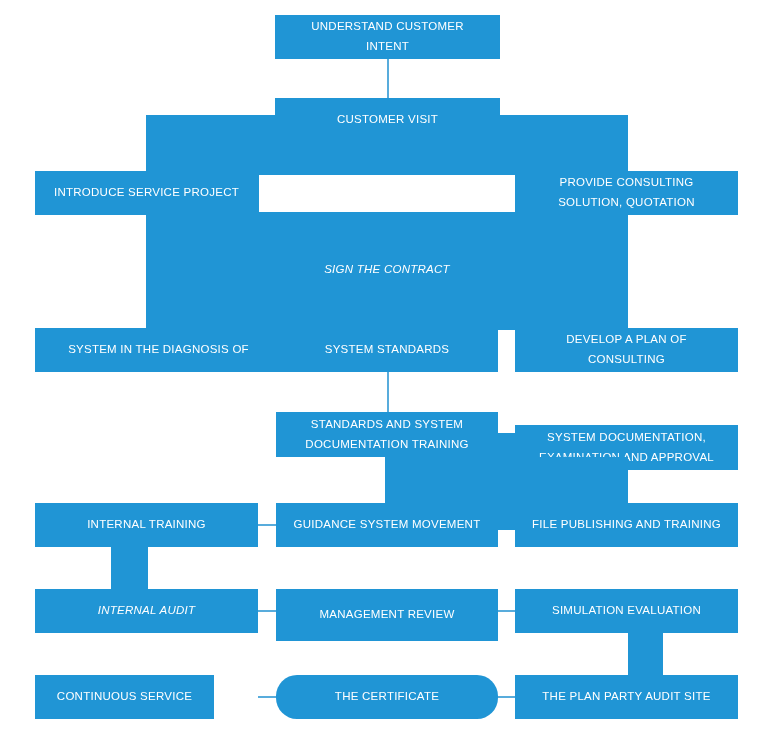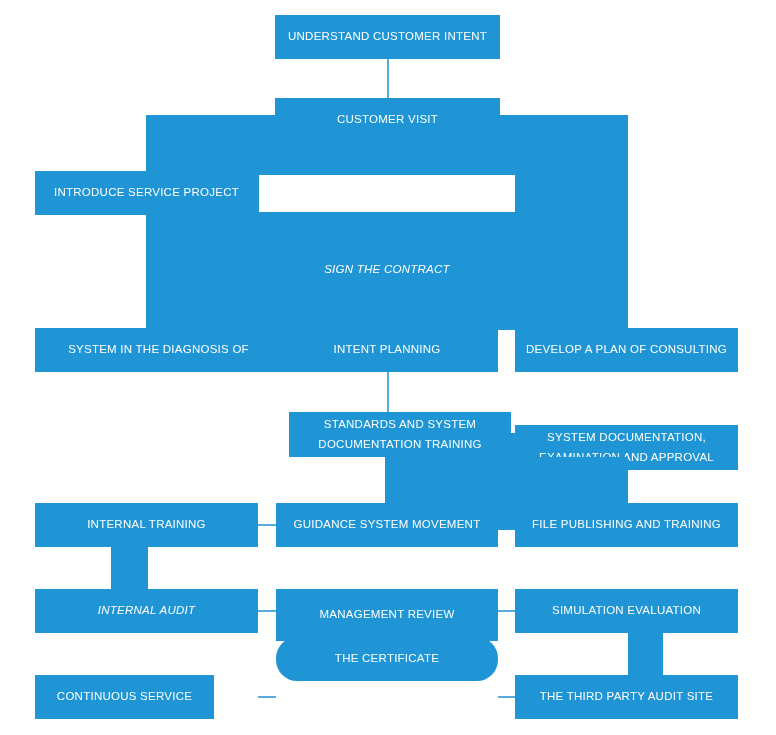--- a/index.html
+++ b/index.html
@@ -15,21 +15,21 @@
     position: absolute;
     background: var(--accent, #2095d5);
     color: #ffffff;
     display: flex;
     align-items: center;
     justify-content: center;
     text-align: center;
     font-size: 11.5px;
     letter-spacing: 0.25px;
     line-height: 1.7;
-    padding: 0 6px;
+    padding: 0 16px;
     box-sizing: border-box;
   }
   .block {
     position: absolute;
     background: var(--accent, #2095d5);
   }
   .whitebox {
     position: absolute;
     background: #ffffff;
   }
@@ -69,30 +69,31 @@
   <div class="node" style="left:275px; top:15px; width:225px; height:44px;">UNDERSTAND CUSTOMER INTENT</div>
 
   <div class="vline" style="left:387px; top:59px; height:39px;"></div>
 
   <div class="node" style="left:35px; top:171px; width:223px; height:44px;">INTRODUCE SERVICE PROJECT</div>
 
   <div class="node" style="left:275px; top:98px; width:225px; height:44px;">CUSTOMER VISIT</div>
 
   <div class="whitebox" style="left:259px; top:175px; width:256px; height:37px;"></div>
 
+  <div class="node" style="left:515px; top:171px; width:223px; height:44px;">PROVIDE CONSULTING SOLUTION, QUOTATION</div>
 
   <div class="label" style="left:146px; top:258px; width:482px; height:22px;">SIGN THE CONTRACT</div>
 
   <div class="node" style="left:35px; top:328px; width:247px; height:44px;">SYSTEM IN THE DIAGNOSIS OF</div>
-  <div class="node" style="left:276px; top:328px; width:222px; height:44px;">INTENT PLANNING</div>
+  <div class="node" style="left:276px; top:328px; width:222px; height:44px;">SYSTEM STANDARDS</div>
   <div class="node" style="left:515px; top:328px; width:223px; height:44px;">DEVELOP A PLAN OF CONSULTING</div>
 
   <div class="vline" style="left:387px; top:372px; height:40px;"></div>
 
-  <div class="node" style="left:276px; top:412px; width:222px; height:45px;margin-left:13px;">STANDARDS AND SYSTEM DOCUMENTATION TRAINING</div>
+  <div class="node" style="left:276px; top:412px; width:222px; height:45px;">STANDARDS AND SYSTEM DOCUMENTATION TRAINING</div>
   <div class="node" style="left:515px; top:425px; width:223px; height:45px;">SYSTEM DOCUMENTATION, EXAMINATION AND APPROVAL</div>
 
   <div class="bridge" style="left:497px; top:433px; width:18px; height:24px;"></div>
 
   <div class="band" style="left:385px; top:457px; width:243px; height:46px;"></div>
 
   <div class="node" style="left:35px; top:503px; width:223px; height:44px;">INTERNAL TRAINING</div>
   <div class="node" style="left:276px; top:503px; width:222px; height:44px;">GUIDANCE SYSTEM MOVEMENT</div>
   <div class="node" style="left:515px; top:503px; width:223px; height:44px;">FILE PUBLISHING AND TRAINING</div>
 
@@ -104,19 +105,19 @@
   <div class="node" style="left:35px; top:589px; width:223px; height:44px;font-style:italic;">INTERNAL AUDIT</div>
   <div class="node" style="left:276px; top:589px; width:222px; height:52px;">MANAGEMENT REVIEW</div>
   <div class="node" style="left:515px; top:589px; width:223px; height:44px;">SIMULATION EVALUATION</div>
 
   <div class="hline" style="left:258px; top:610px; width:18px;"></div>
   <div class="hline" style="left:498px; top:610px; width:17px;"></div>
 
   <div class="band" style="left:628px; top:633px; width:35px; height:42px;"></div>
 
   <div class="node" style="left:35px; top:675px; width:179px; height:44px;">CONTINUOUS SERVICE</div>
-  <div class="node" style="left:276px; top:637px; width:222px; height:44px;border-radius:21px;">THE CERTIFICATE</div>
-  <div class="node" style="left:515px; top:675px; width:223px; height:44px;">THE THIRD PARTY AUDIT SITE</div>
+  <div class="node" style="left:276px; top:675px; width:222px; height:44px;border-radius:21px;">THE CERTIFICATE</div>
+  <div class="node" style="left:515px; top:675px; width:223px; height:44px;">THE PLAN PARTY AUDIT SITE</div>
 
   <div class="hline" style="left:258px; top:696px; width:18px;"></div>
   <div class="hline" style="left:498px; top:696px; width:17px;"></div>
 
 </div>
 
 </body></html>

